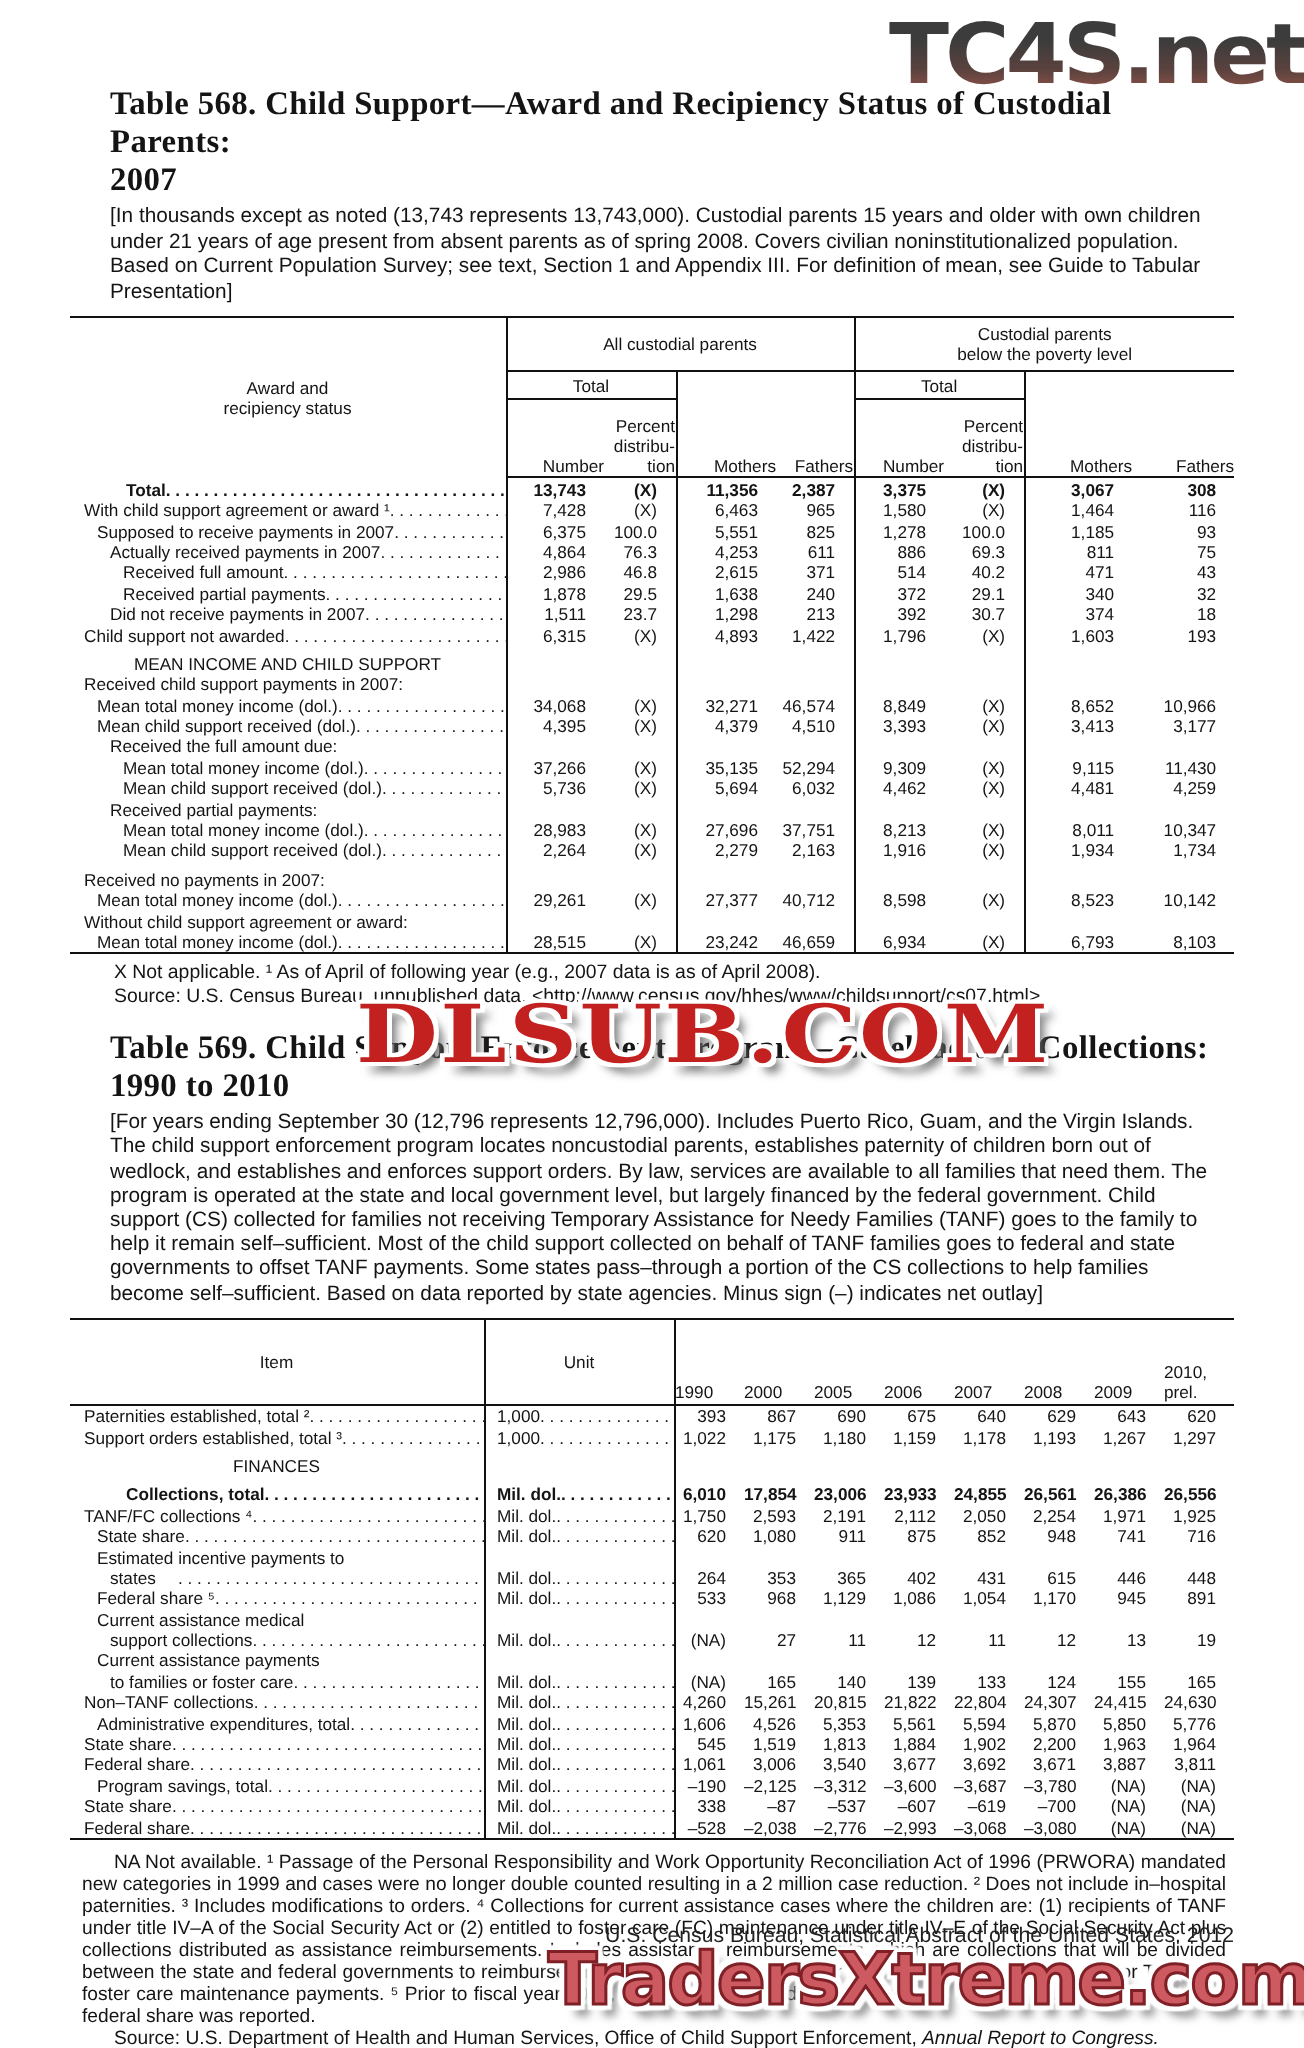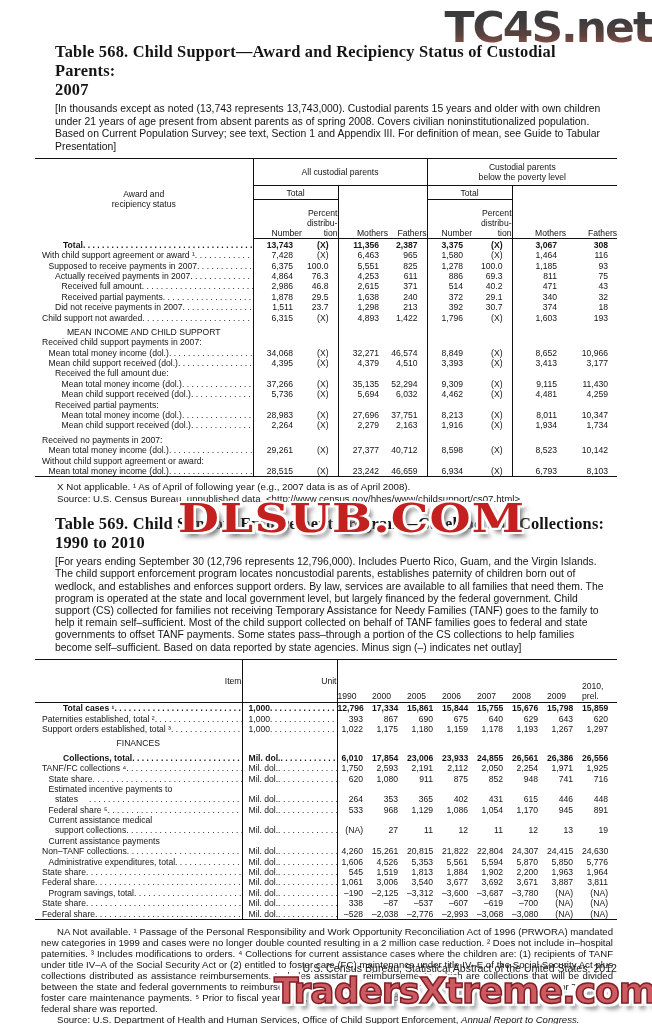--- a/index.html
+++ b/index.html
@@ -33,21 +33,21 @@
   .uc .lw{padding-left:6px;}
 
   
   .h568-1 th{height:26px;vertical-align:middle;text-align:center;line-height:10.5px;}
   .h568-2 th{height:13px;vertical-align:middle;text-align:center;}
   .h568-3 th{height:38px;vertical-align:bottom;text-align:right;padding-right:9px;line-height:10px;}
   .stub568{vertical-align:middle !important;text-align:center;line-height:12px;}
 
   
   .h569 th{height:42px;vertical-align:bottom;text-align:left;padding-right:8px;padding-bottom:2px;line-height:10.5px;}
-  .h569 th.cthead{vertical-align:middle;text-align:right;padding-right:0;}
+  .h569 th.cthead{vertical-align:middle;text-align:center;padding-right:0;}
 
   
   .fn{font-size:9.7px;line-height:11.6px;margin:4px 0 0 6px;width:572px;}
   .fn .ind{padding-left:16px;}
   .fn569{font-size:9.6px;line-height:11px;margin:6px 0 0 6px;width:572px;text-align:justify;}
   .fn569 .para{text-indent:16px;}
   .src-it{font-style:italic;}
 
   
   .pagefoot{position:absolute;left:55px;top:946px;font-size:12.8px;color:#222;}
@@ -539,42 +539,20 @@
           <th>2007</th>
           <th>2008</th>
           <th>2009</th>
           <th>
             <div>2010,</div>
             <div>prel.</div>
           </th>
         </tr>
       </thead>
       <tbody>
-          <tr class="bold">
-            <td class="lc">
-              <div class="lw" style="padding-left: 28px;">
-                <span class="lt">Total cases ¹</span>
-                <span class="ld"></span>
-              </div>
-            </td>
-            <td class="uc vl">
-              <div class="lw">
-                <span class="lt">1,000</span>
-                <span class="ld"></span>
-              </div>
-            </td>
-            <td class="vc vl">12,796</td>
-            <td class="vc">17,334</td>
-            <td class="vc">15,861</td>
-            <td class="vc">15,844</td>
-            <td class="vc">15,755</td>
-            <td class="vc">15,676</td>
-            <td class="vc">15,798</td>
-            <td class="vc">15,859</td>
-          </tr>
           <tr>
             <td class="lc">
               <div class="lw" style="padding-left: 7px;">
                 <span class="lt">Paternities established, total ²</span>
                 <span class="ld"></span>
               </div>
             </td>
             <td class="uc vl">
               <div class="lw">
                 <span class="lt">1,000</span>
@@ -823,20 +801,42 @@
             <td class="vc"></td>
             <td class="vc"></td>
             <td class="vc"></td>
             <td class="vc"></td>
             <td class="vc"></td>
             <td class="vc"></td>
             <td class="vc"></td>
           </tr>
           <tr>
             <td class="lc">
+              <div class="lw" style="padding-left: 20px;">
+                <span class="lt">to families or foster care</span>
+                <span class="ld"></span>
+              </div>
+            </td>
+            <td class="uc vl">
+              <div class="lw">
+                <span class="lt">Mil. dol.</span>
+                <span class="ld"></span>
+              </div>
+            </td>
+            <td class="vc vl">(NA)</td>
+            <td class="vc">165</td>
+            <td class="vc">140</td>
+            <td class="vc">139</td>
+            <td class="vc">133</td>
+            <td class="vc">124</td>
+            <td class="vc">155</td>
+            <td class="vc">165</td>
+          </tr>
+          <tr>
+            <td class="lc">
               <div class="lw" style="padding-left: 7px;">
                 <span class="lt">Non–TANF collections</span>
                 <span class="ld"></span>
               </div>
             </td>
             <td class="uc vl">
               <div class="lw">
                 <span class="lt">Mil. dol.</span>
                 <span class="ld"></span>
               </div>

